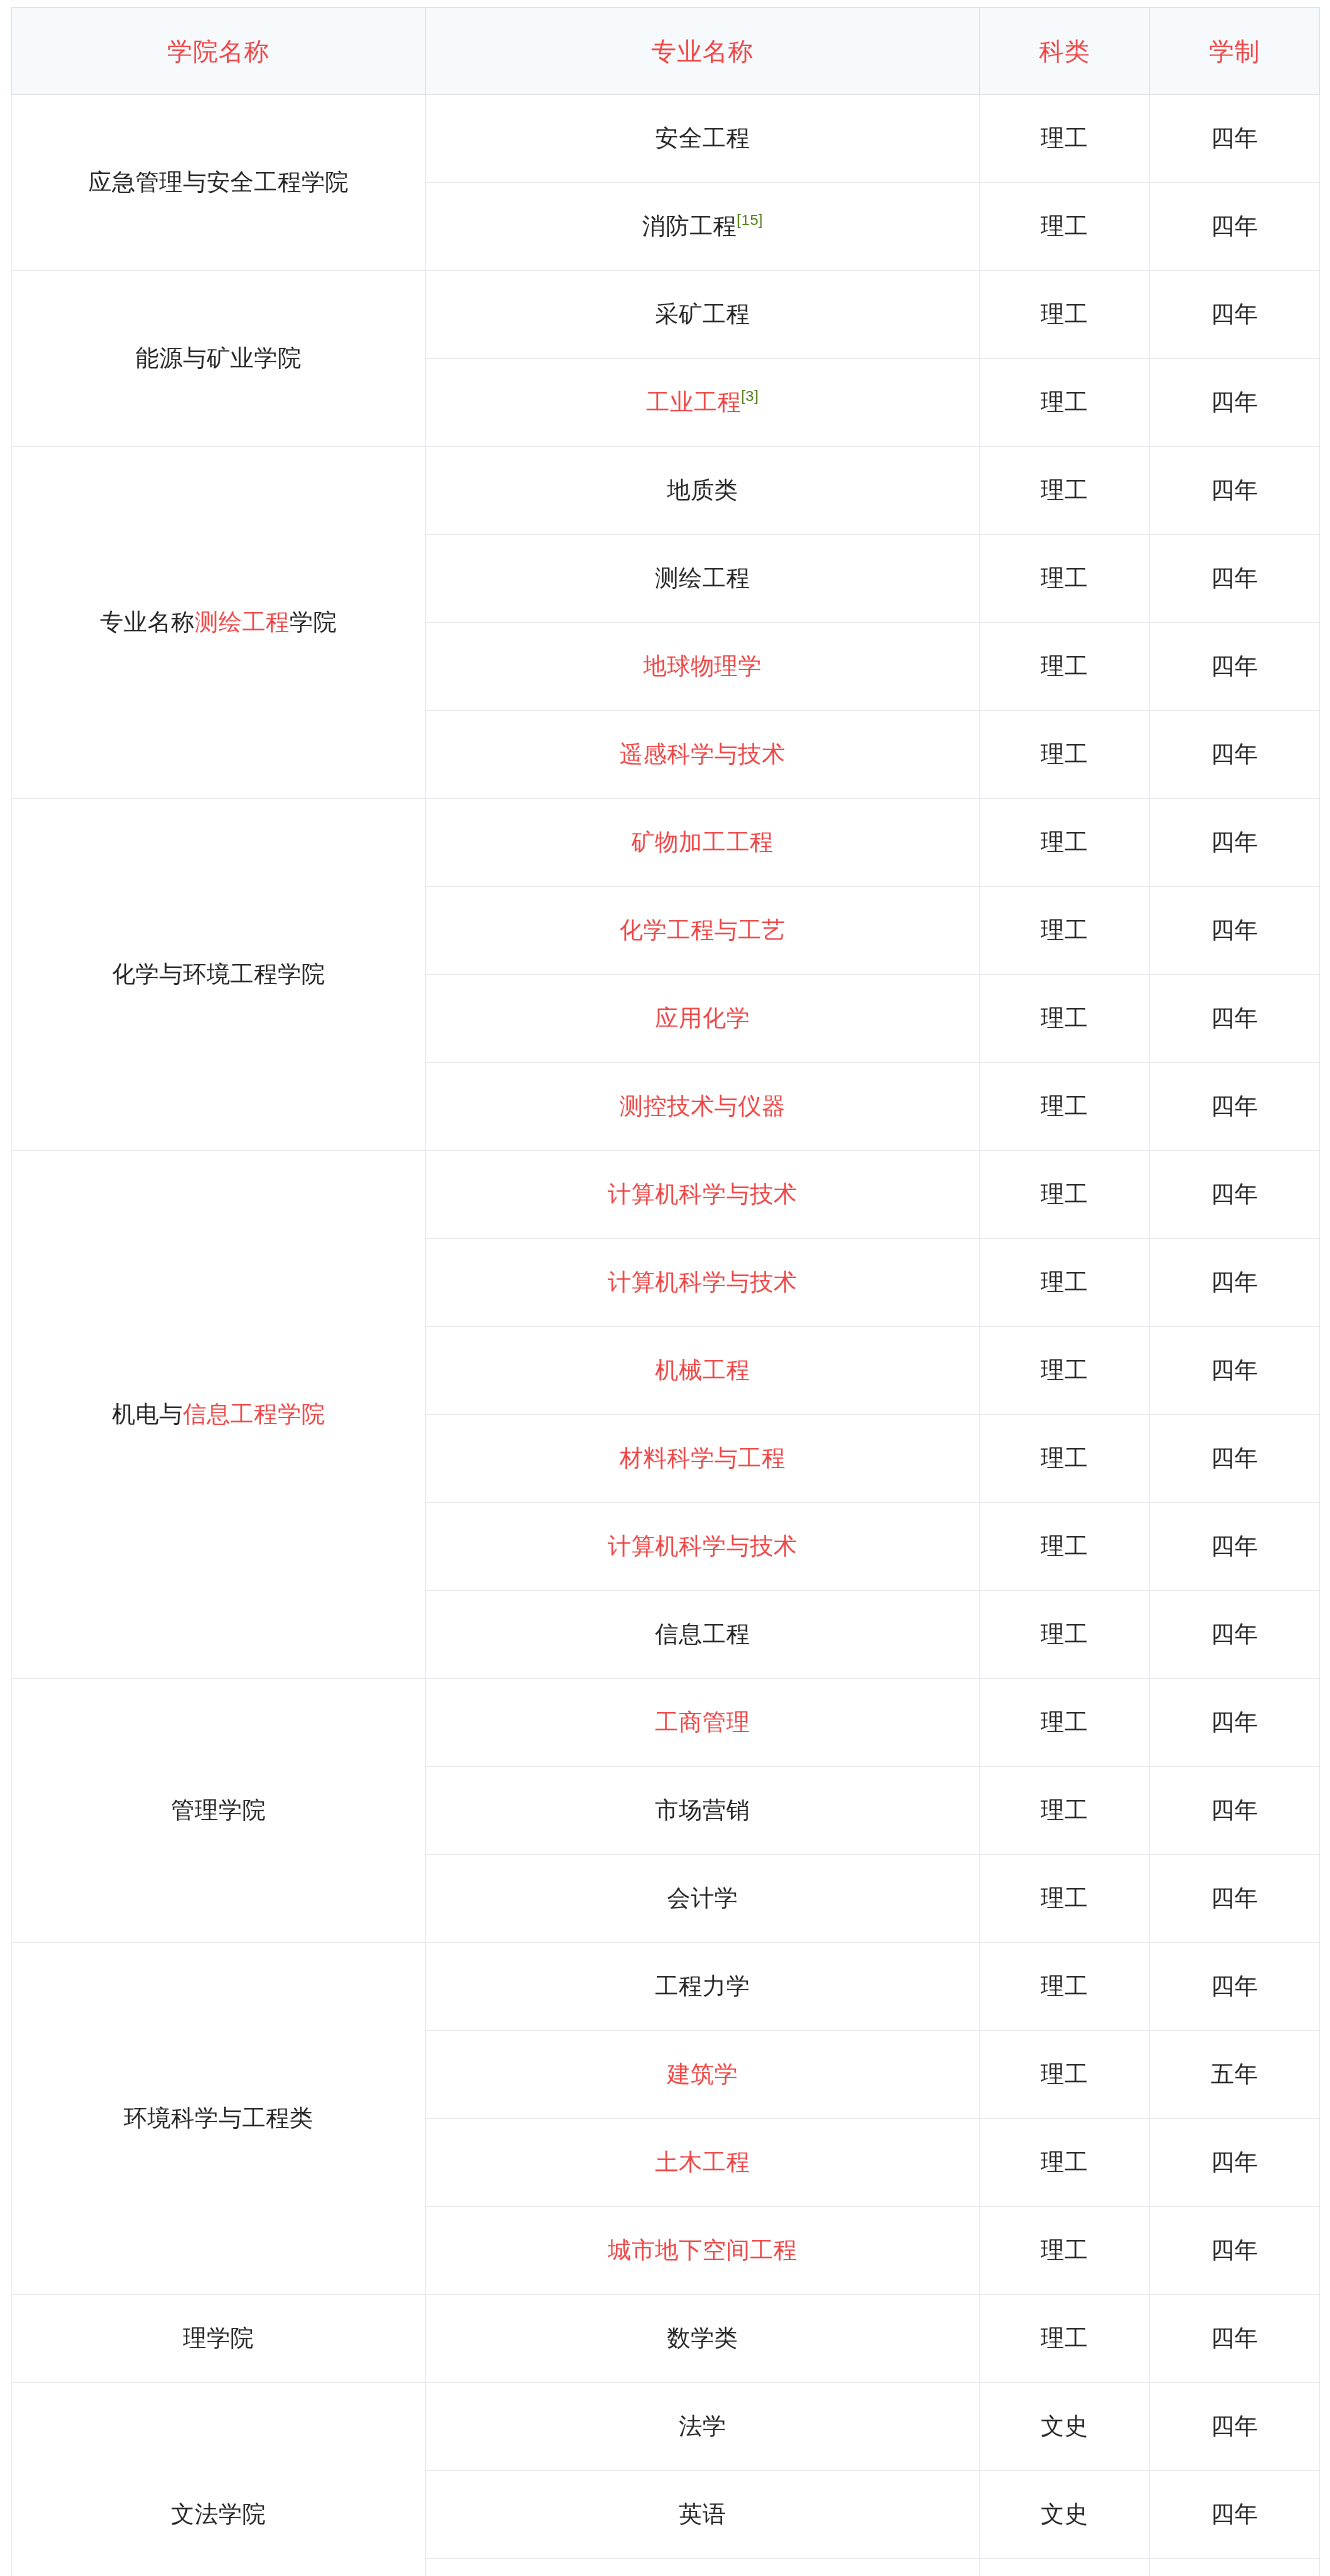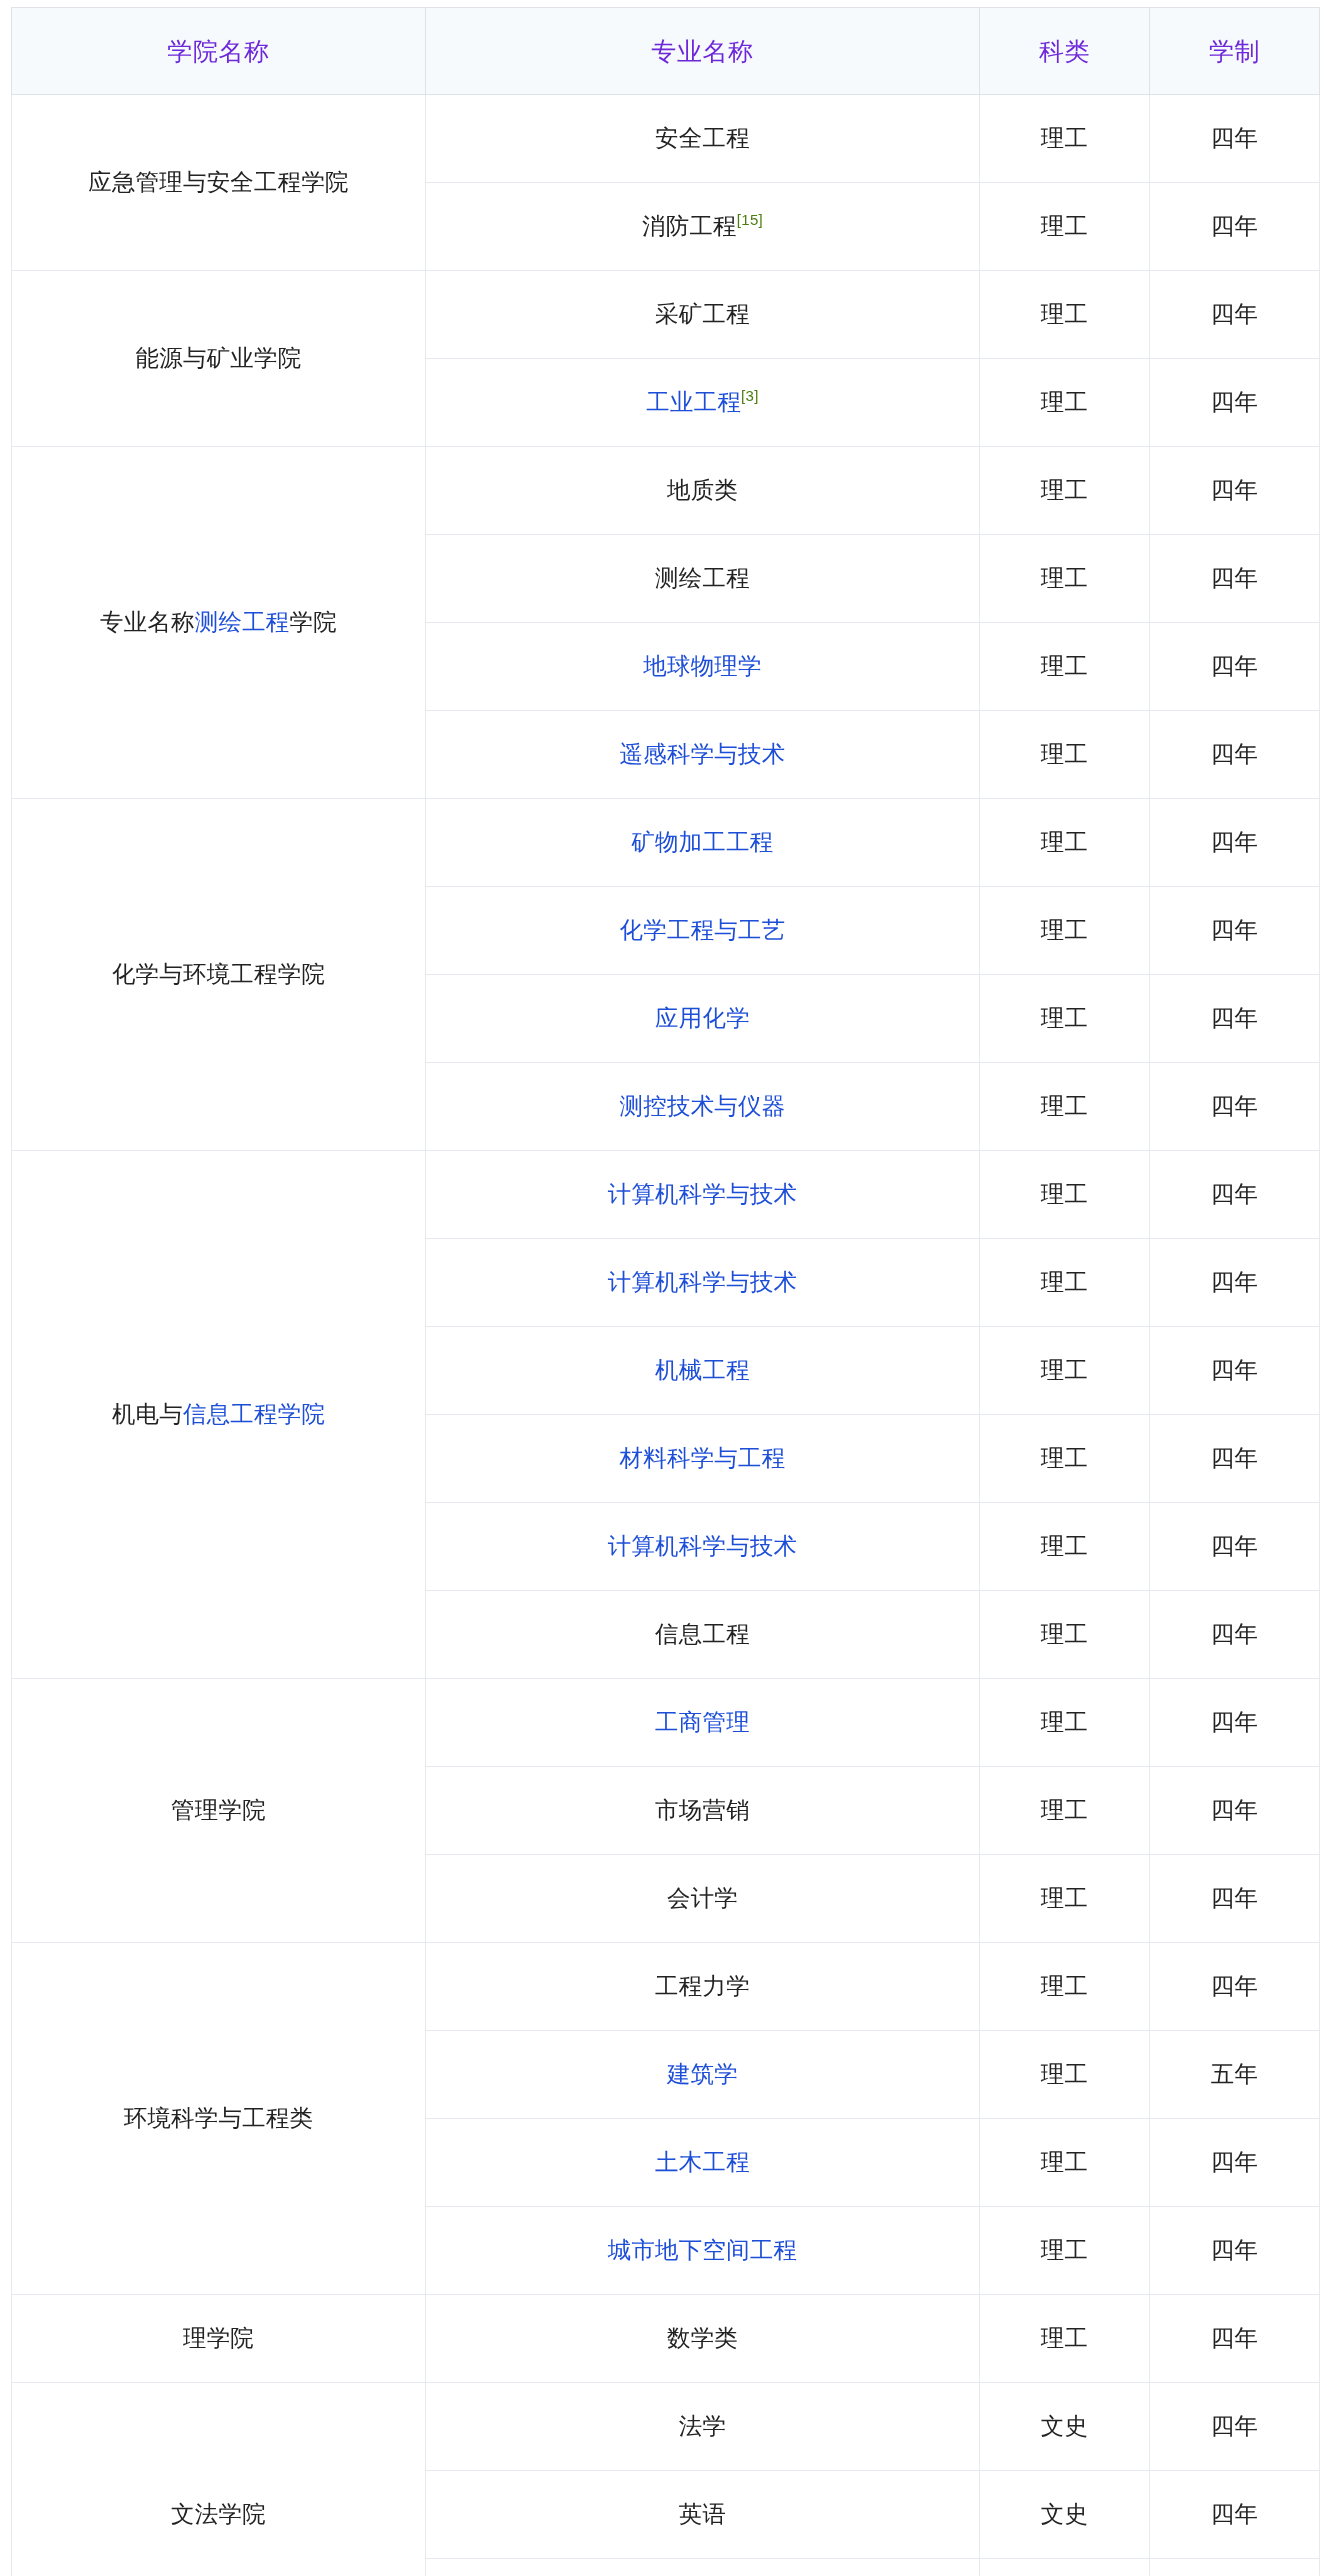--- a/index.html
+++ b/index.html
@@ -25,41 +25,41 @@
   table.major-table col.c-college { width: 414px; }
   table.major-table col.c-major   { width: 554px; }
   table.major-table col.c-cat     { width: 170px; }
   table.major-table col.c-years   { width: 170px; }
 
   table.major-table thead th {
     background: #f7fafd;
     border: 0.6px solid #dfe3e8;
     font-weight: normal;
     font-size: 25px;
-    color: #6d28d9;
+    color: #ef4444;
     height: 84px;
     text-align: center;
     vertical-align: middle;
     letter-spacing: 0.6px;
   }
   table.major-table td {
     border: 0.6px solid #e6eaee;
     font-size: 23.4px;
     color: #222222;
     text-align: center;
     vertical-align: middle;
     height: 85px;
     line-height: 1.35;
     letter-spacing: 0.3px;
   }
   td.college-cell {
     background: #ffffff;
   }
   a.wlink {
-    color: #1d4ed8;
+    color: #ef4444;
     text-decoration: none;
   }
   sup.ref {
     font-size: 15px;
     color: #3b7ddd;
     vertical-align: super;
     line-height: 0;
   }
   sup.ref a { color: #4d7c0f; text-decoration: none; }
   .cell-inner { display: inline-block; }

